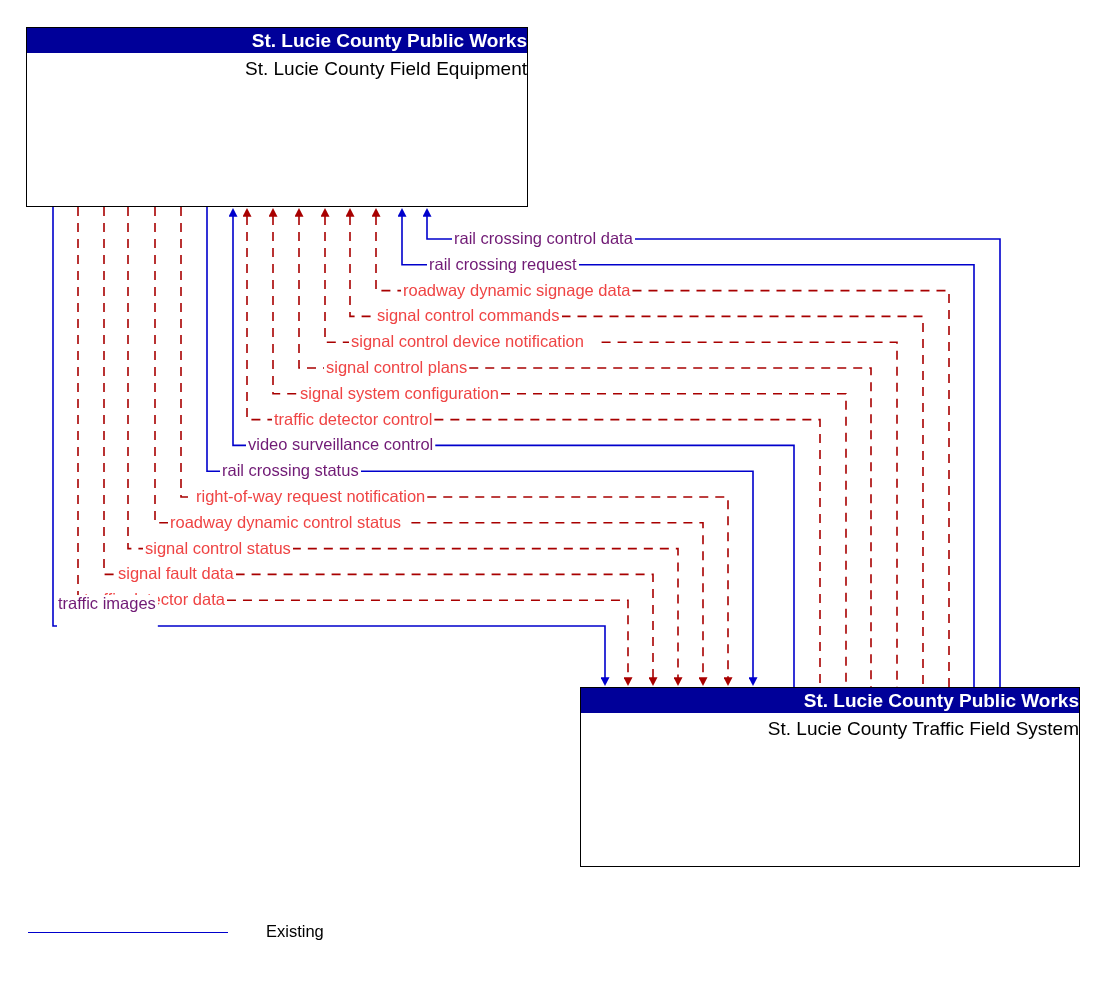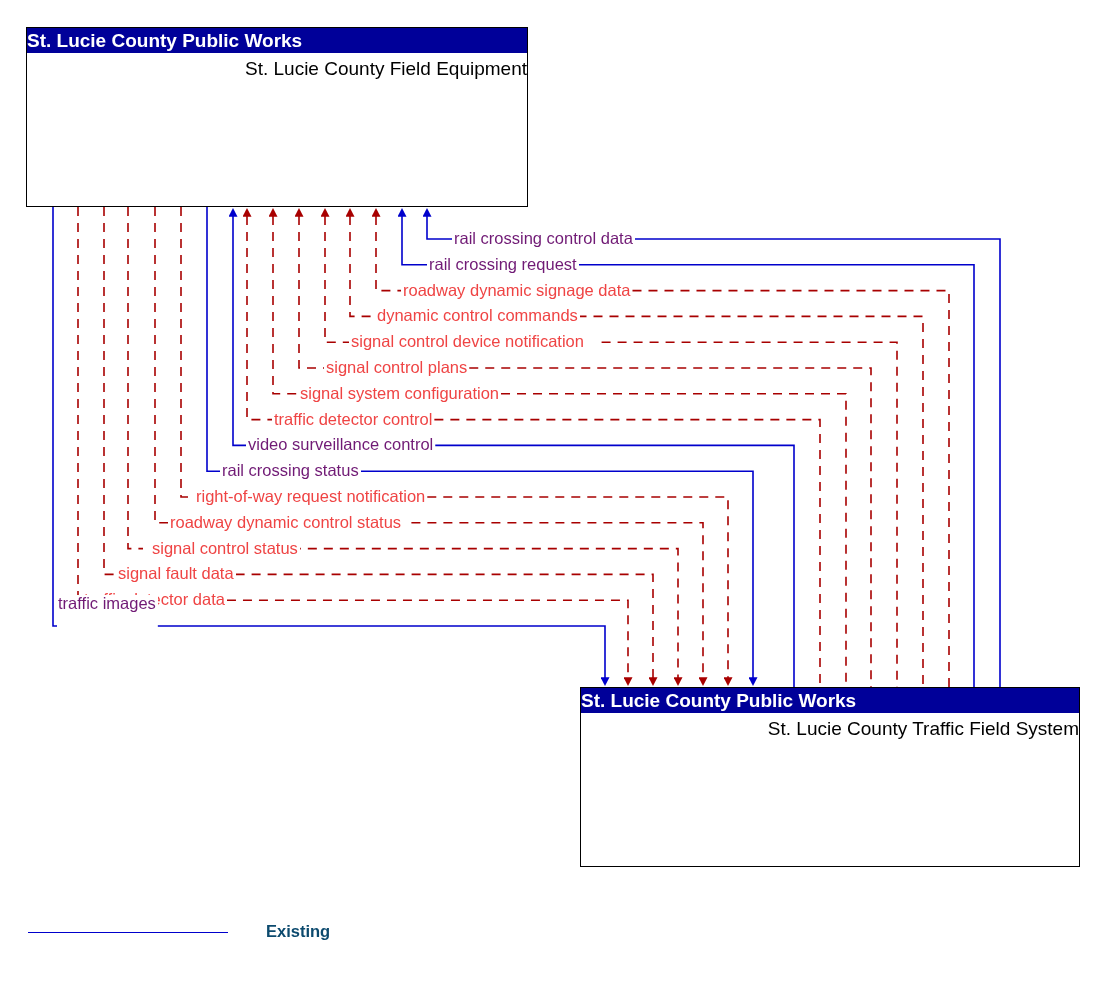--- a/index.html
+++ b/index.html
@@ -22,21 +22,21 @@
   
   .entity {
     position: absolute;
     box-sizing: border-box;
     border: 1px solid #000000;
     background: #ffffff;
   }
   .entity-header {
     background: #000099;
     color: #ffffff;
-    text-align: left;
+    text-align: right;
     font-size: 19px;
     font-weight: bold;
     line-height: 25px;
     height: 25px;
     white-space: nowrap;
     overflow: hidden;
   }
   .entity-name {
     color: #000000;
     text-align: right;
@@ -112,21 +112,21 @@
     border-top: 2px dashed #a80000;
   }
   .legend-text {
     position: absolute;
     left: 240px;
     top: 0;
     font-size: 16.5px;
     line-height: 22px;
     white-space: nowrap;
   }
-  .legend-text.existing { color: #0c4a6e; font-weight: bold; }
+  .legend-text.existing { color: #000000; }
   .legend-text.planned  { color: #cc0000; }
 </style>
 </head>
 <body>
 
 <div id="stage">
 
   <svg id="wires" viewBox="0 0 1102 999" width="1102" height="999" aria-hidden="true">
       <defs>
         <marker id="arw-ex-up" markerWidth="9" markerHeight="9" refX="4.5" refY="8.2" orient="0" markerUnits="userSpaceOnUse">
@@ -247,30 +247,30 @@
 
   <div class="entity" id="box-signal">
     <div class="entity-header">St. Lucie County Public Works</div>
     <div class="entity-name">St. Lucie County Traffic Field System</div>
   </div>
 
   <div id="flow-labels">
       <div class="flow-label existing" style="left: 452px; top: 230px;">rail crossing control data</div>
       <div class="flow-label existing" style="left: 427px; top: 255.8px;">rail crossing request</div>
       <div class="flow-label planned" style="left: 401px; top: 281.6px;">roadway dynamic signage data</div>
-      <div class="flow-label planned" style="left: 375px; top: 307.4px;">dynamic control commands</div>
+      <div class="flow-label planned" style="left: 375px; top: 307.4px;">signal control commands</div>
       <div class="flow-label planned" style="left: 349px; top: 333.2px;">signal control device notification</div>
       <div class="flow-label planned" style="left: 324px; top: 359px;">signal control plans</div>
       <div class="flow-label planned" style="left: 298px; top: 384.8px;">signal system configuration</div>
       <div class="flow-label planned" style="left: 272px; top: 410.6px;">traffic detector control</div>
       <div class="flow-label existing" style="left: 246px; top: 436.4px;">video surveillance control</div>
       <div class="flow-label existing" style="left: 220px; top: 462.2px;">rail crossing status</div>
       <div class="flow-label planned" style="left: 194px; top: 488px;">right-of-way request notification</div>
       <div class="flow-label planned" style="left: 168px; top: 513.8px;">roadway dynamic control status</div>
-      <div class="flow-label planned" style="left: 150px; top: 539.6px; text-align: center;">signal control status</div>
+      <div class="flow-label planned" style="left: 143px; top: 539.6px; text-align: center;">signal control status</div>
       <div class="flow-label planned" style="left: 116px; top: 565.4px;">signal fault data</div>
       <div class="flow-label planned" style="left: 82px; top: 591.2px;">traffic detector data</div>
       <div class="flow-label existing" style="left: 56px; top: 595px;">traffic images</div>
     </div>
 
   <div id="legend">
     <div class="legend-row r0">
       <div class="legend-line existing"></div>
       <div class="legend-text existing">Existing</div>
     </div>

